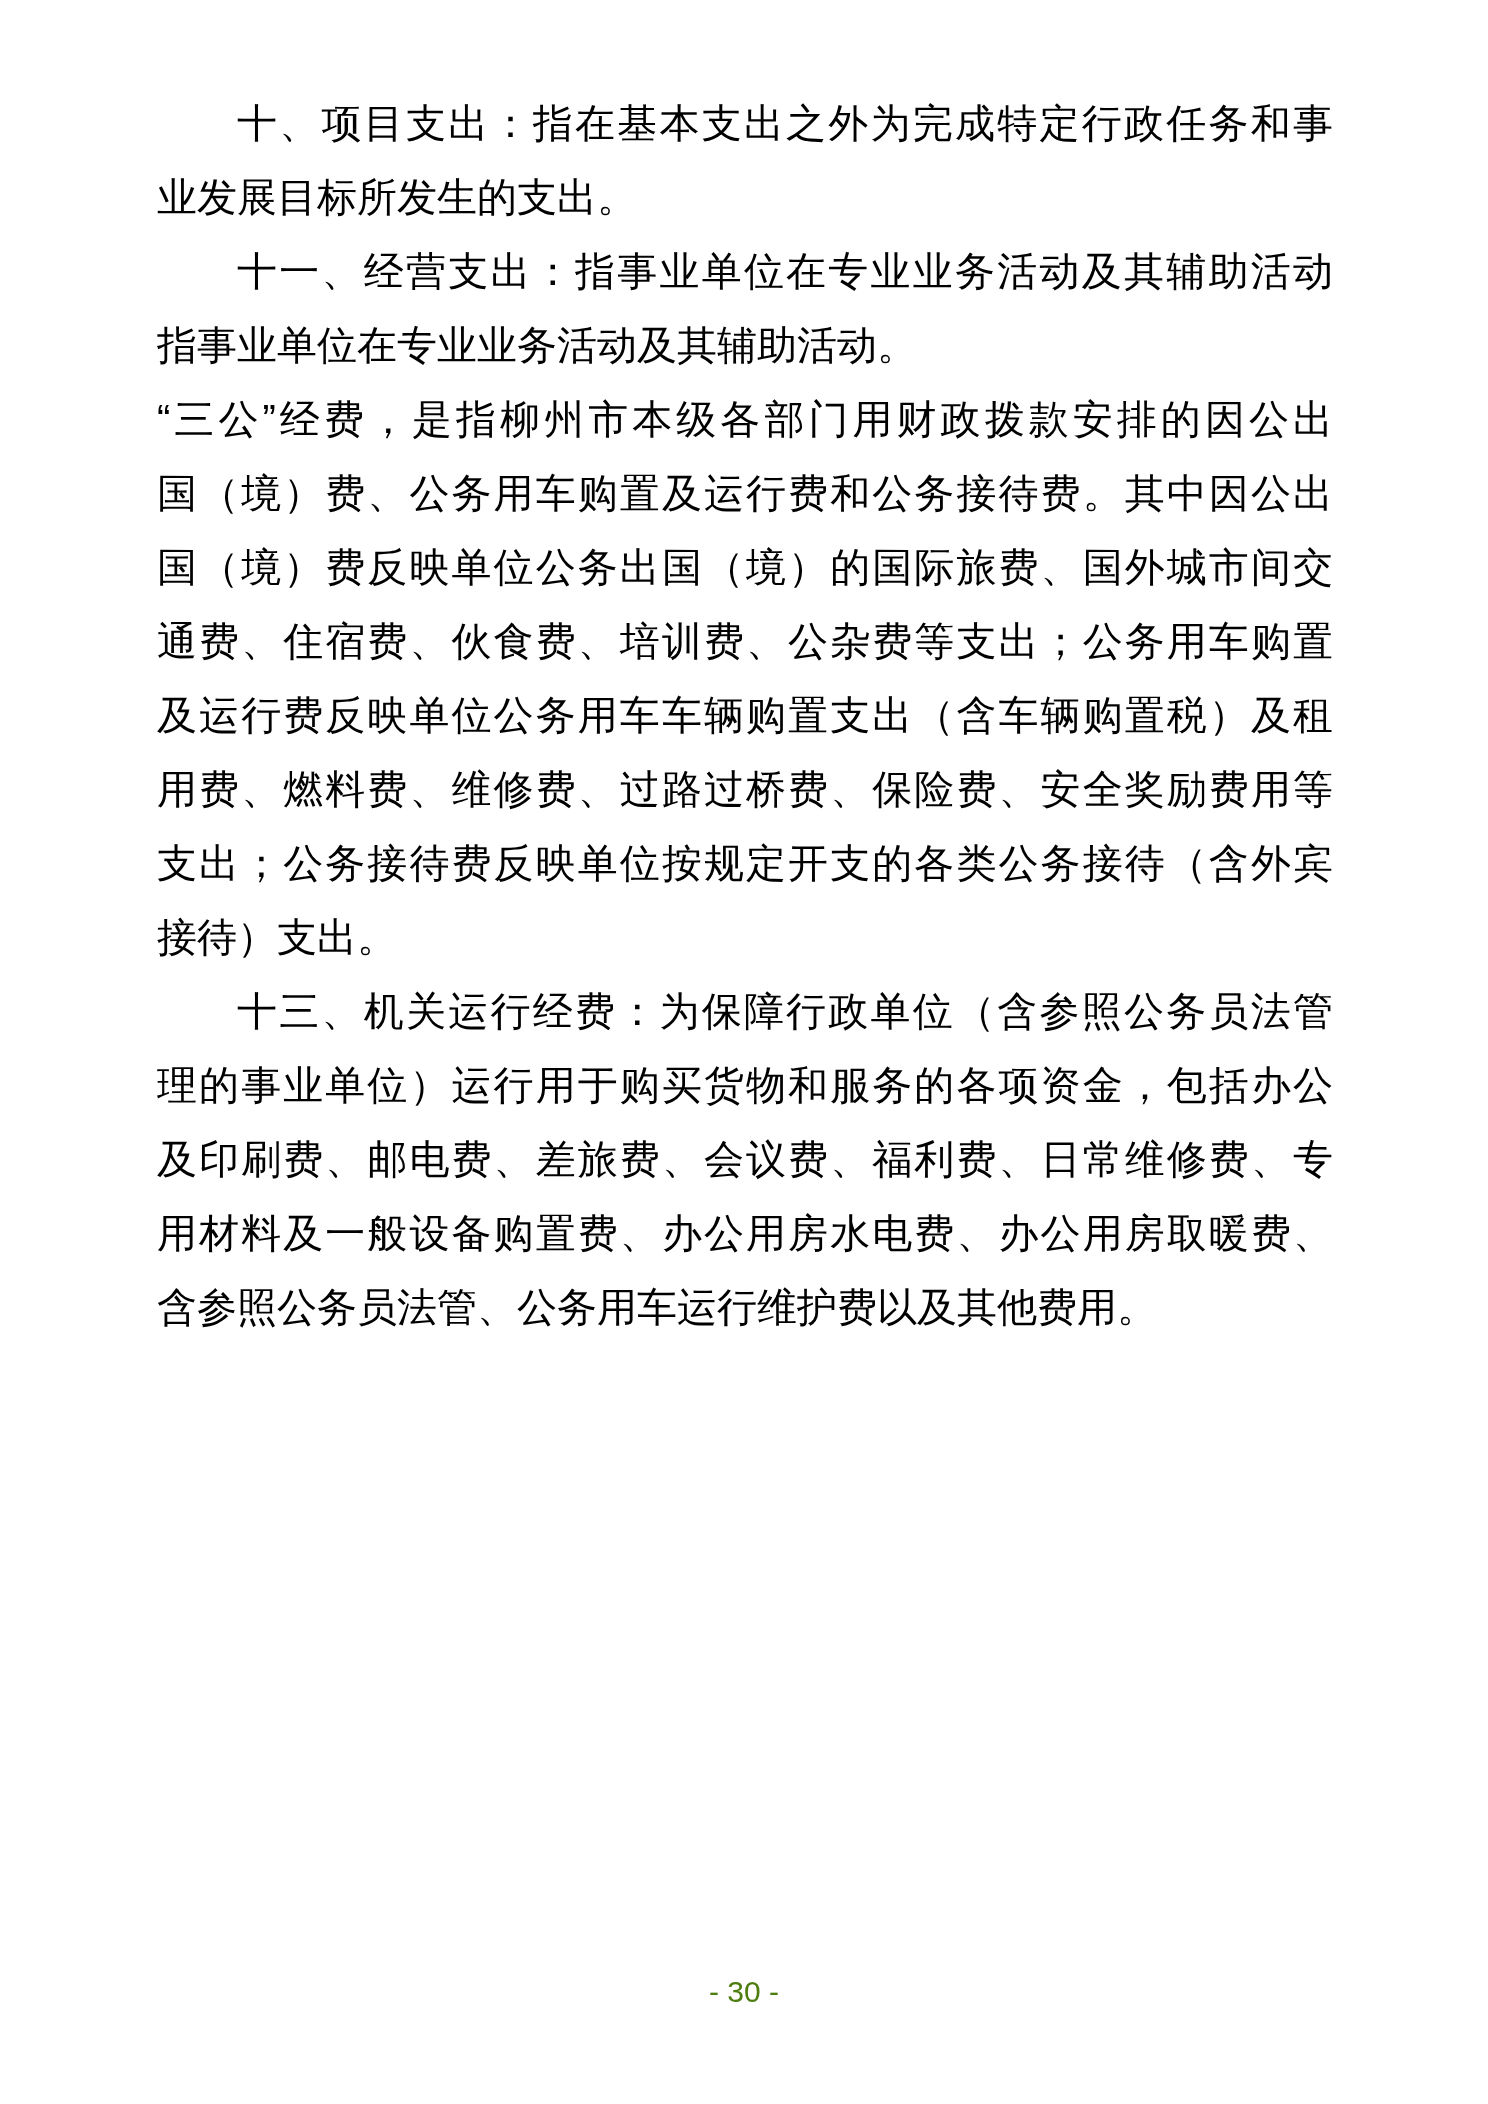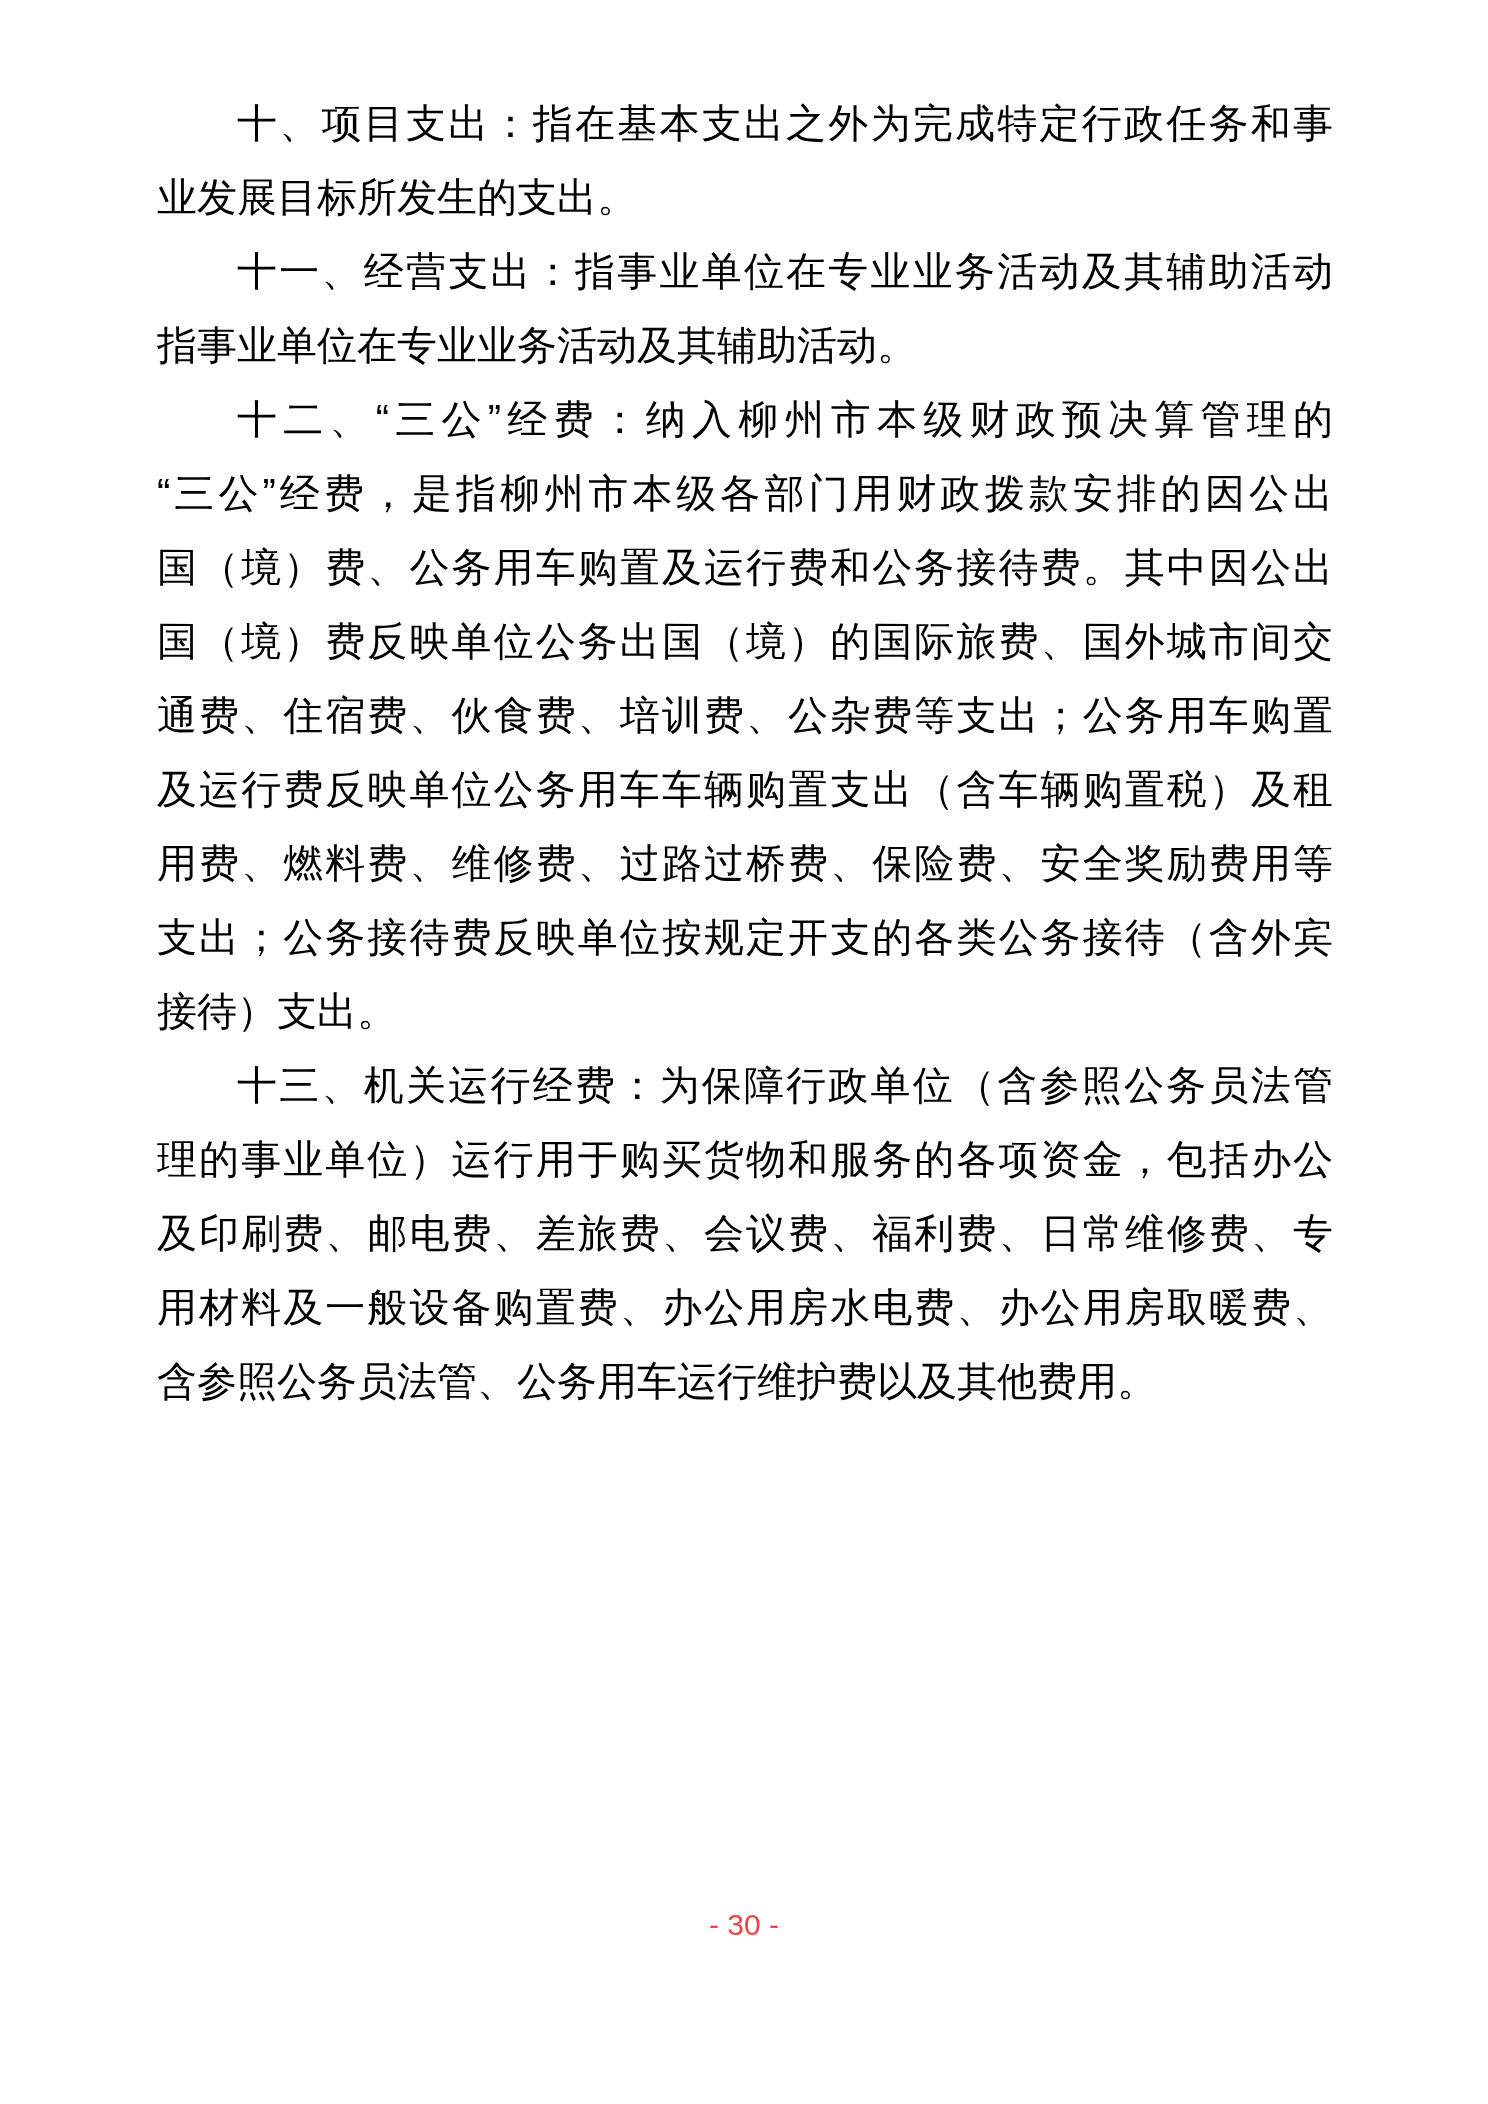--- a/index.html
+++ b/index.html
@@ -37,47 +37,46 @@
   }
   .line.end {
     text-align: center;
     text-align-last: left;
     -moz-text-align-last: left;
   }
   .footer {
     position: absolute;
     left: 0;
     right: 0;
-    top: 1900px;
+    top: 1967px;
     height: 50px;
     line-height: 50px;
     text-align: center;
     font-size: 30px;
-    color: #ef4444;
+    color: #4d7c0f;
   }
 </style>
 </head>
 <body>
 
 <div class="page">
 
   <div class="body-text">
 
     <div>
       <div class="line indent">十、项目支出：指在基本支出之外为完成特定行政任务和事</div>
       <div class="line end">业发展目标所发生的支出。</div>
     </div>
 
     <div>
       <div class="line indent">十一、经营支出：指事业单位在专业业务活动及其辅助活动</div>
       <div class="line end">指事业单位在专业业务活动及其辅助活动。</div>
     </div>
 
     <div>
-      <div class="line indent">十二、“三公”经费：纳入柳州市本级财政预决算管理的</div>
       <div class="line">“三公”经费，是指柳州市本级各部门用财政拨款安排的因公出</div>
       <div class="line">国（境）费、公务用车购置及运行费和公务接待费。其中因公出</div>
       <div class="line">国（境）费反映单位公务出国（境）的国际旅费、国外城市间交</div>
       <div class="line">通费、住宿费、伙食费、培训费、公杂费等支出；公务用车购置</div>
       <div class="line">及运行费反映单位公务用车车辆购置支出（含车辆购置税）及租</div>
       <div class="line">用费、燃料费、维修费、过路过桥费、保险费、安全奖励费用等</div>
       <div class="line">支出；公务接待费反映单位按规定开支的各类公务接待（含外宾</div>
       <div class="line end">接待）支出。</div>
     </div>
 

